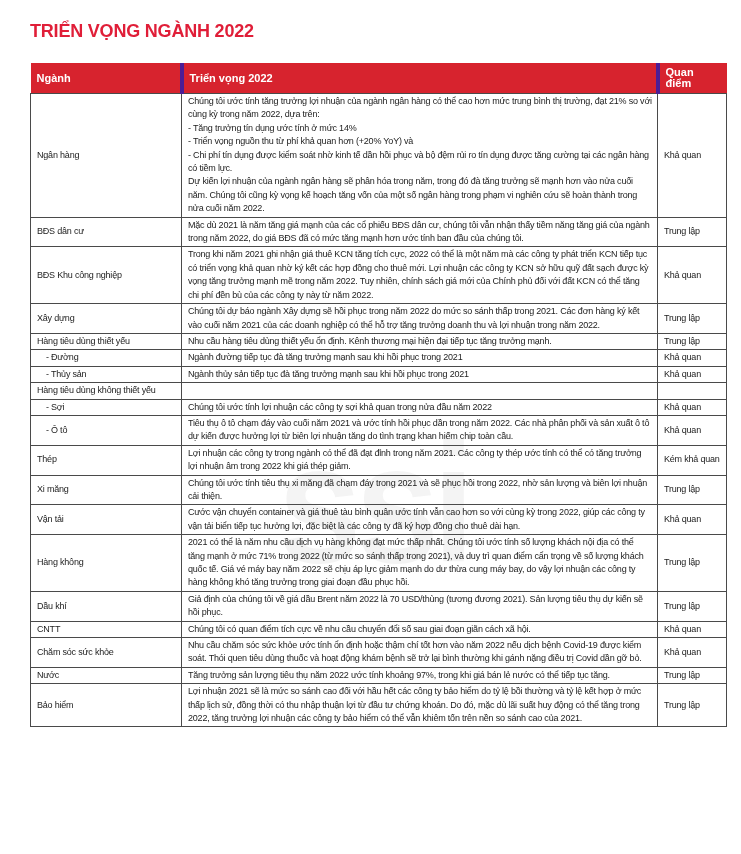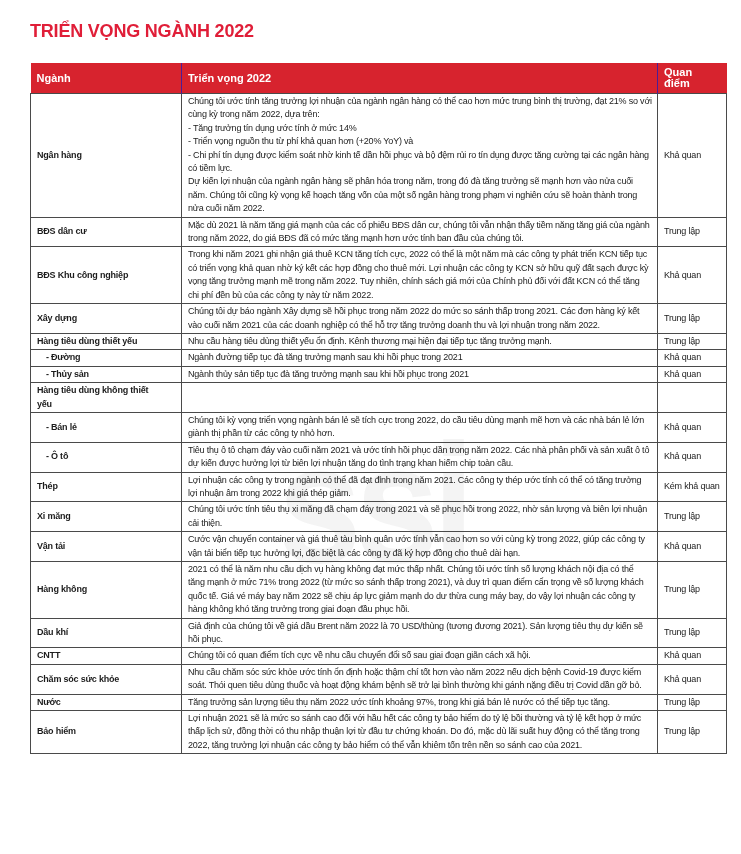--- a/index.html
+++ b/index.html
@@ -49,33 +49,33 @@
   col.c3{width:69px;}
   th{
     background:var(--brand-red);
     color:#ffffff;
     font-size:11px;
     font-weight:bold;
     text-align:left;
     padding:4px 6px 4px 6px;
     line-height:11px;
   }
-  th + th{border-left:1px solid #4c1d95;}
+  th + th{border-left:4px solid #4c1d95;}
   td{
     border:1px solid var(--border);
     font-size:9px;
     line-height:13.4px;
     letter-spacing:-0.2px;
     color:var(--text);
     padding:1px 5px 1px 6px;
     vertical-align:middle;
     height:15px;
     overflow:hidden;
   }
-  td.c-ind{font-weight:bold;padding-right:16px;}
+  td.c-ind{font-weight:normal;padding-right:2px;}
   td.c-ind .bullet{display:inline-block;width:14px;padding-left:9px;}
   td.c-out{white-space:pre-line;}
   td.c-view{padding-left:6px;}
 </style>
 </head>
 <body>
 
 <div class="page">
   <h1 class="title">TRIỂN VỌNG NGÀNH 2022</h1>
   <div class="watermark">ssi</div>
@@ -131,22 +131,22 @@
           <td class="c-ind sub"><span class="bullet">-</span><span>Thủy sản</span></td>
           <td class="c-out">Ngành thủy sản tiếp tục đà tăng trưởng mạnh sau khi hồi phục trong 2021</td>
           <td class="c-view">Khả quan</td>
         </tr>
         <tr>
           <td class="c-ind"><span>Hàng tiêu dùng không thiết yếu</span></td>
           <td class="c-out"></td>
           <td class="c-view"></td>
         </tr>
         <tr>
-          <td class="c-ind sub"><span class="bullet">-</span><span>Bán lẻ</span></td>
-          <td class="c-out">Chúng tôi kỳ vọng triển vọng ngành bán lẻ sẽ tích cực trong 2022, do cầu tiêu dùng mạnh mẽ hơn và các nhà bán lẻ lớn giành thị phần từ các công ty nhỏ hơn.</td>
+          <td class="c-ind sub"><span class="bullet">-</span><span>Sợi</span></td>
+          <td class="c-out">Chúng tôi ước tính lợi nhuận các công ty sợi khả quan trong nửa đầu năm 2022</td>
           <td class="c-view">Khả quan</td>
         </tr>
         <tr>
           <td class="c-ind sub"><span class="bullet">-</span><span>Ô tô</span></td>
           <td class="c-out">Tiêu thụ ô tô chạm đáy vào cuối năm 2021 và ước tính hồi phục dần trong năm 2022. Các nhà phân phối và sản xuất ô tô dự kiến được hưởng lợi từ biên lợi nhuận tăng do tình trạng khan hiếm chip toàn cầu.</td>
           <td class="c-view">Khả quan</td>
         </tr>
         <tr>
           <td class="c-ind"><span>Thép</span></td>
           <td class="c-out">Lợi nhuận các công ty trong ngành có thể đã đạt đỉnh trong năm 2021. Các công ty thép ước tính có thể có tăng trưởng lợi nhuận âm trong 2022 khi giá thép giảm.</td>

